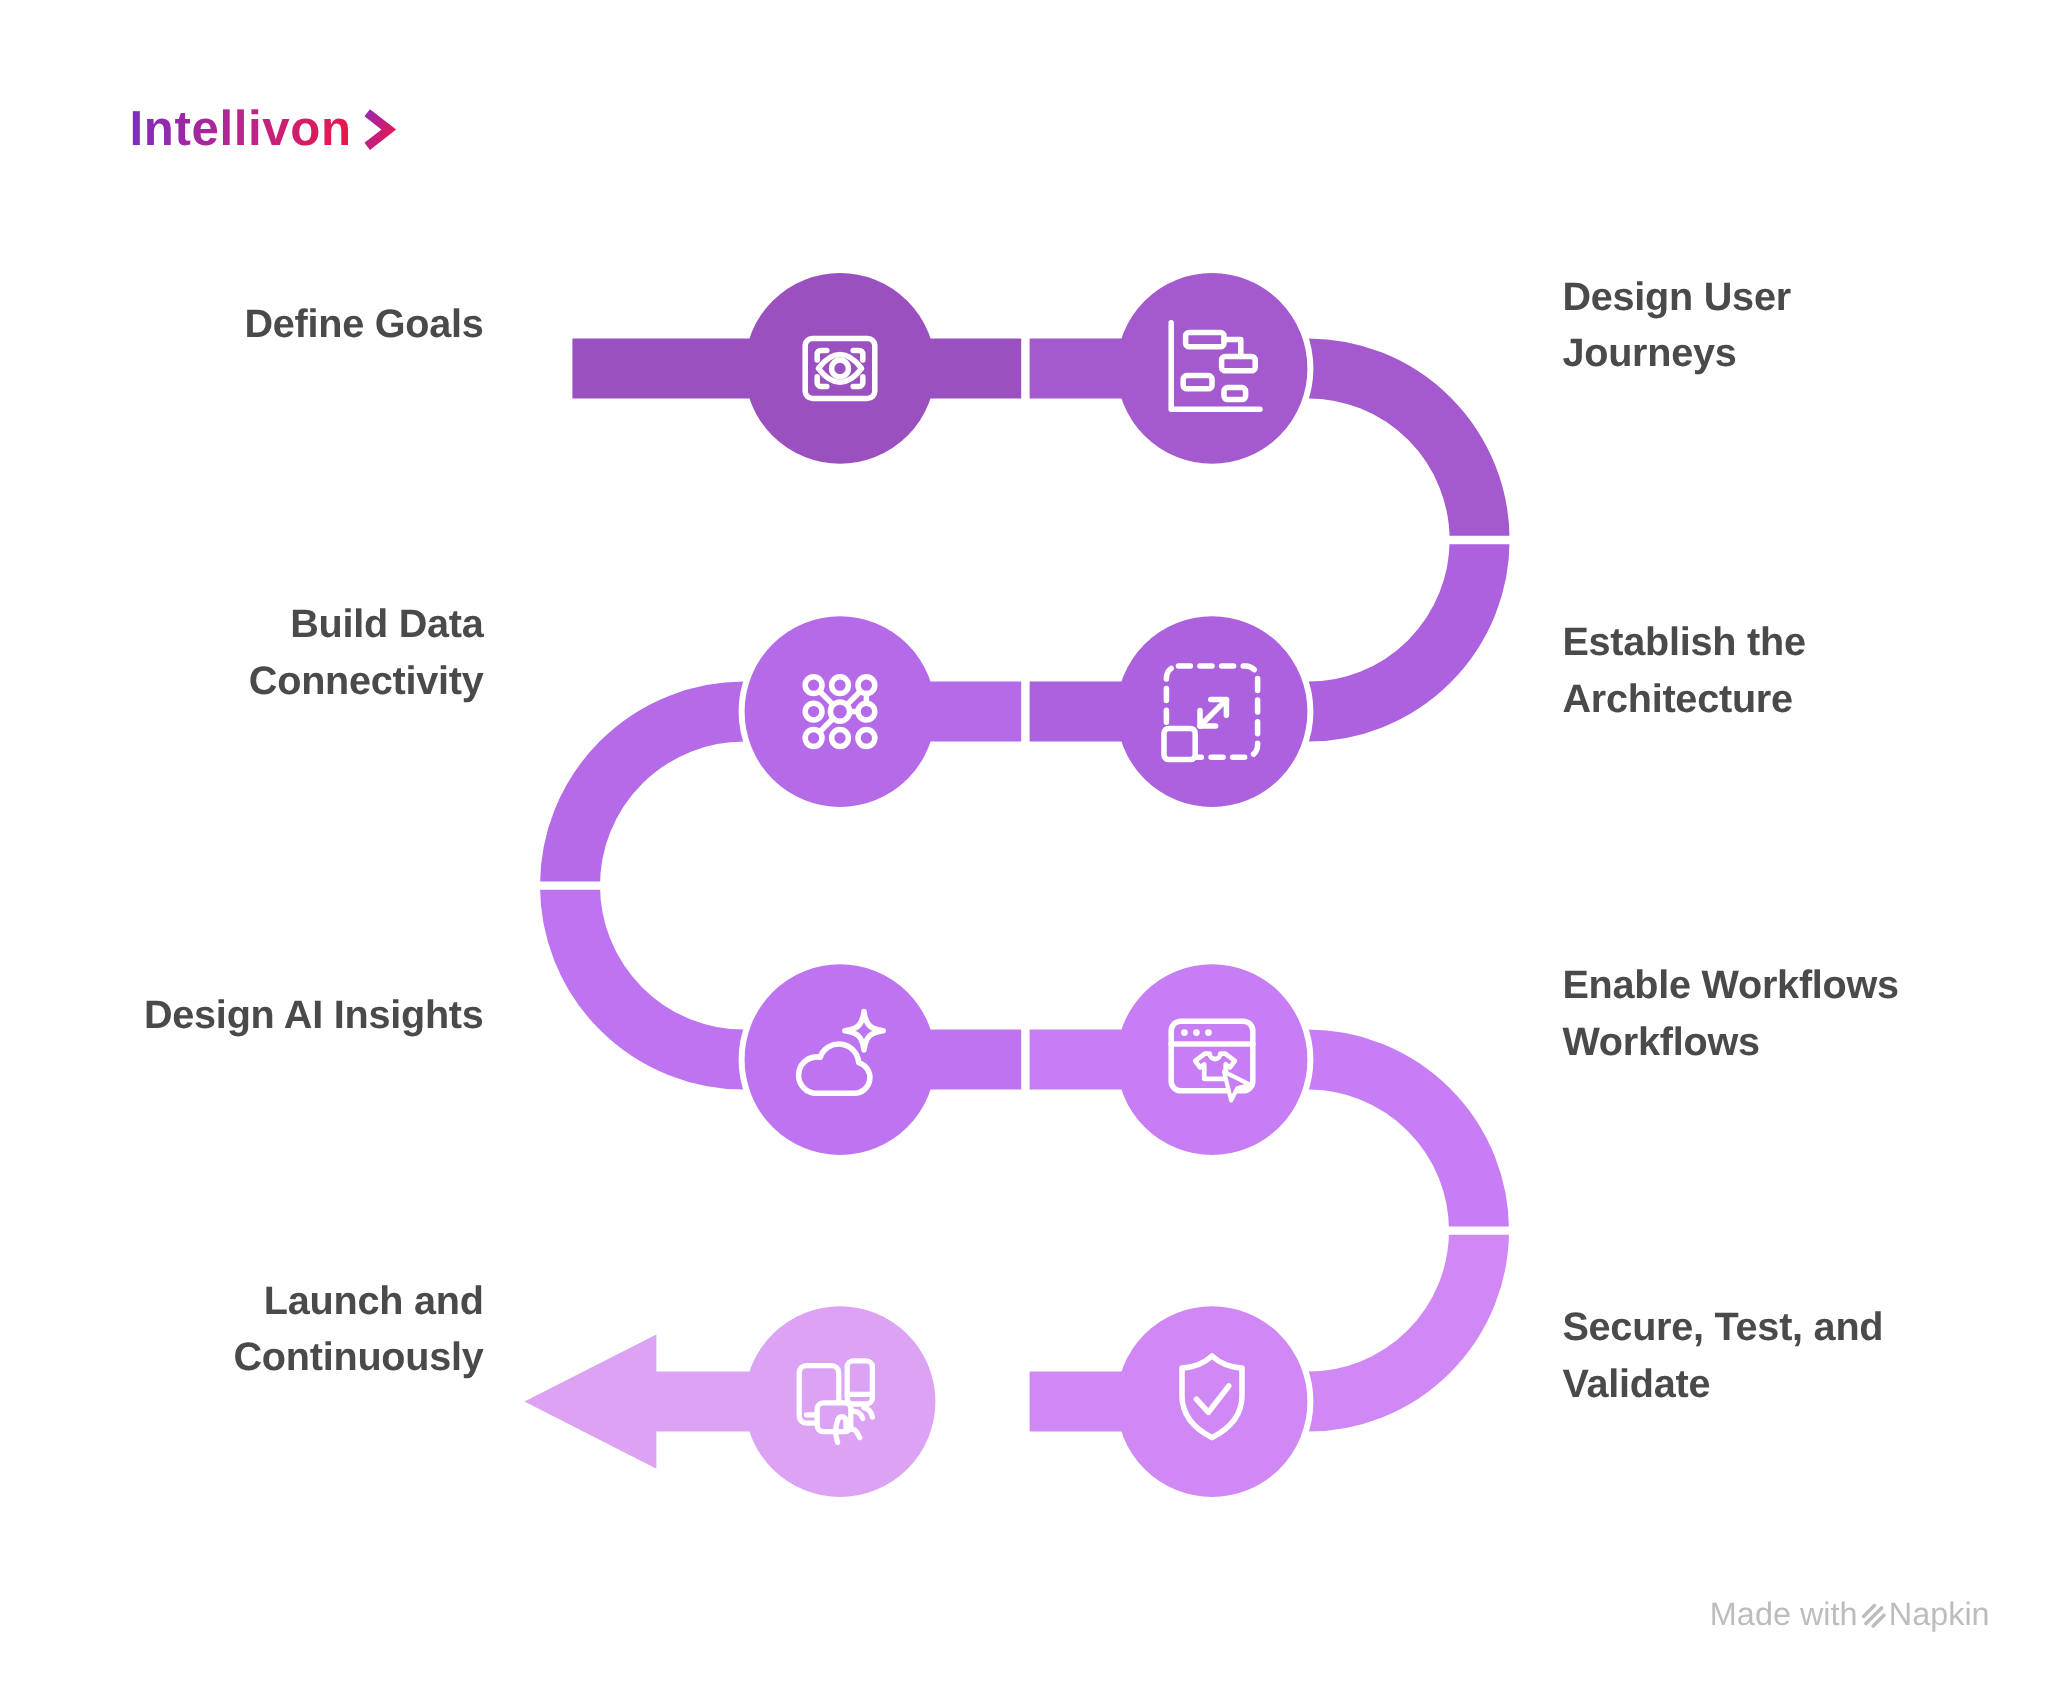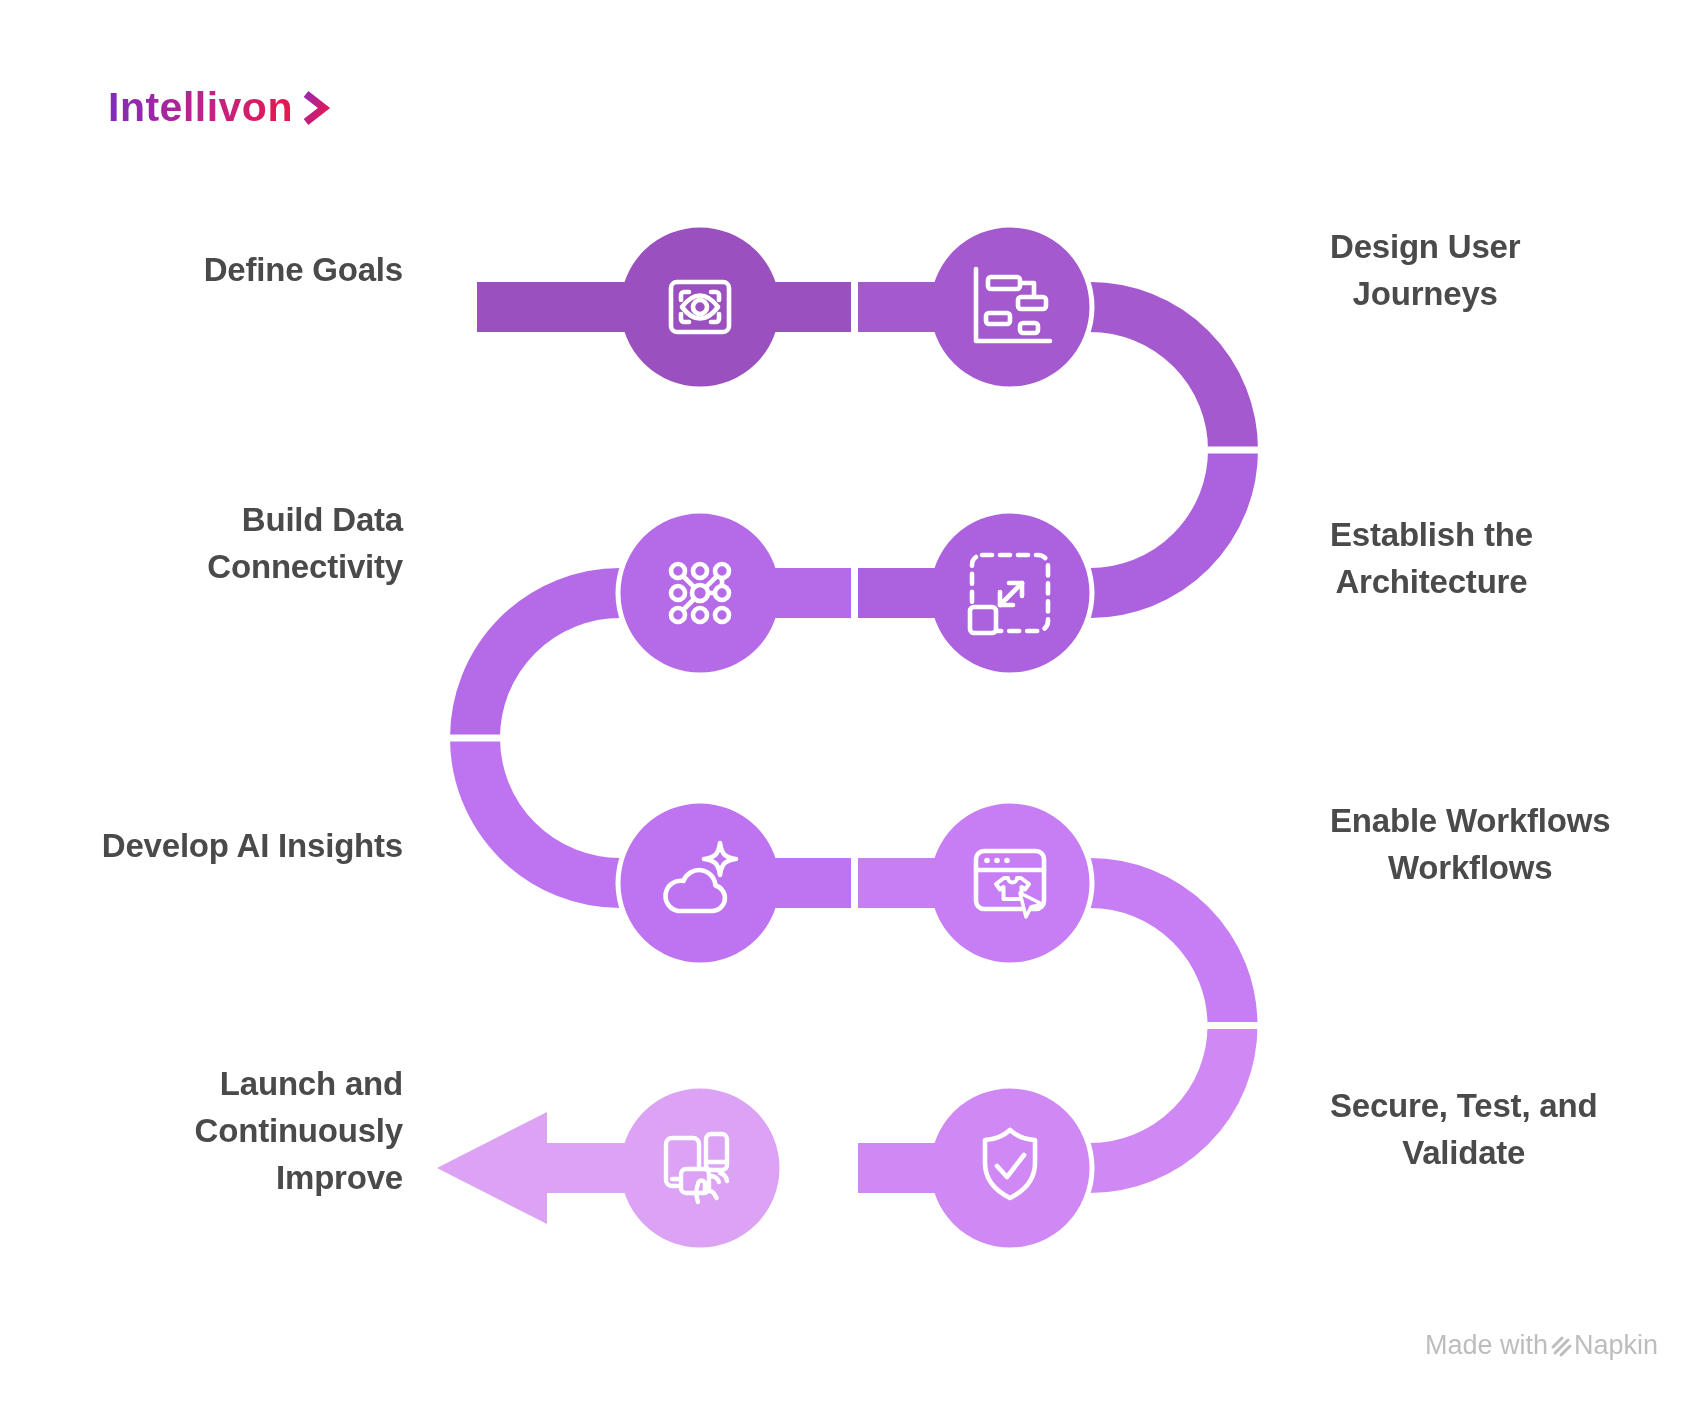--- a/index.html
+++ b/index.html
@@ -7,21 +7,21 @@
     position:relative;width:1704px;height:1403px;background:#ffffff;overflow:hidden;
     font-family:"Liberation Sans","DejaVu Sans",sans-serif;
   }
   #flow-svg{position:absolute;left:0;top:0;}
   .label{
     position:absolute;
     font-weight:700;font-size:33px;line-height:47px;letter-spacing:-0.2px;
     color:var(--label-color,#4A4A4A);
   }
   .label.left{text-align:right;}
-  .label.right{text-align:center;margin-left:28px;}
+  .label.right{text-align:left;}
   .logo{position:absolute;left:108px;top:84px;display:flex;align-items:center;gap:5px;}
   .logo-text{
     font-size:41px;font-weight:700;letter-spacing:0.5px;color:#B02384;
     background:linear-gradient(90deg,#7F2CBE 0%,#C02387 55%,#E8174B 100%);
     -webkit-background-clip:text;background-clip:text;-webkit-text-fill-color:transparent;
   }
   .footer{
     position:absolute;top:1330px;right:46px;display:flex;align-items:center;
     font-size:27px;font-weight:400;color:var(--footer-color,#BDBDBD);
   }
@@ -174,37 +174,36 @@
     <div>Establish the</div>
     <div>Architecture</div>
   </div>
 
   <div class="label left" style="right:1301px;top:496px;">
     <div>Build Data</div>
     <div>Connectivity</div>
   </div>
 
   <div class="label left" style="right:1301px;top:822px;">
-    <div>Develop AI Insights</div>
+    <div>Design AI Insights</div>
   </div>
 
   <div class="label right" style="left:1302px;top:797px;">
     <div>Enable Workflows</div>
     <div>Workflows</div>
   </div>
 
   <div class="label right" style="left:1302px;top:1082px;">
     <div>Secure, Test, and</div>
     <div>Validate</div>
   </div>
 
   <div class="label left" style="right:1301px;top:1060px;margin-left:33px;">
     <div>Launch and</div>
     <div>Continuously</div>
-    <div>Improve</div>
   </div>
 
   <div class="footer">
     <span>Made with</span>
     <svg width="26" height="26" viewBox="0 0 26 26" stroke="#BDBDBD" stroke-width="3" stroke-linecap="round" fill="none">
       <path d="M5,14 L14,5"></path>
       <path d="M7,20 L20,7"></path>
       <path d="M13,22 L22,13"></path>
     </svg>
     <span>Napkin</span>

